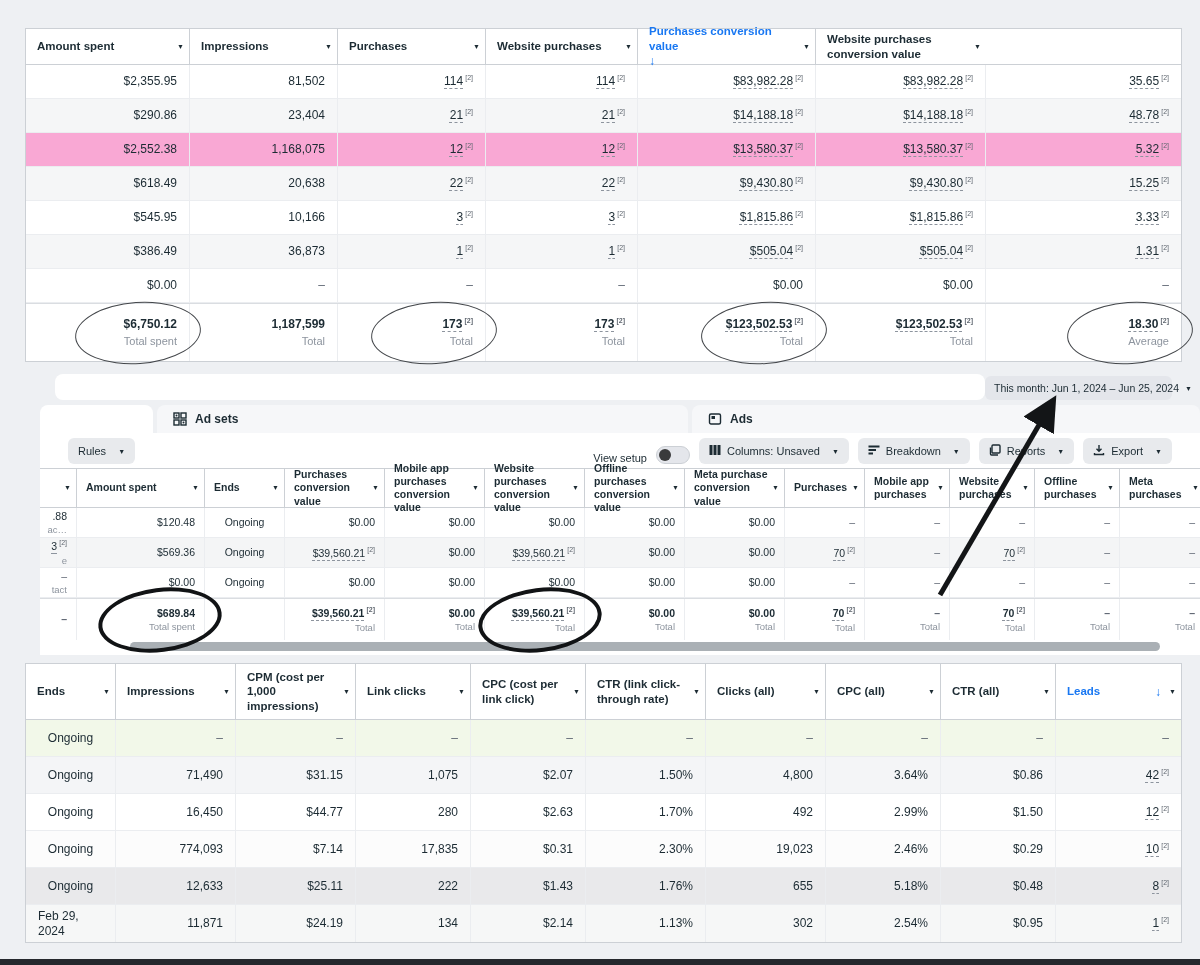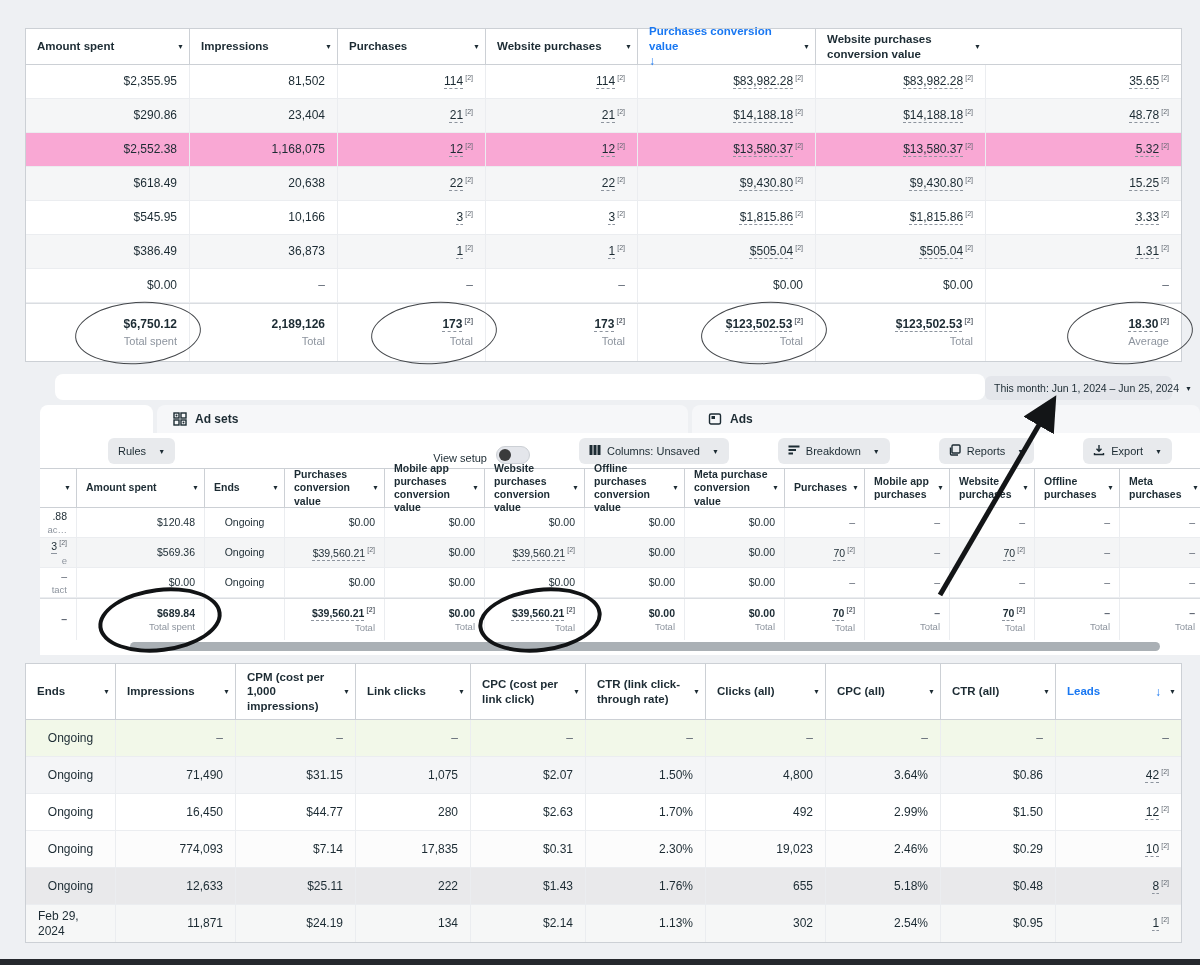--- a/index.html
+++ b/index.html
@@ -74,21 +74,21 @@
   .tab.active { background: #fff; width: 113px; flex: 0 0 113px; }
   .tab.t-adsets { flex: 0 0 531px; }
   .tab.t-ads { flex: 1 1 auto; }
   .tab-icon { display: inline-flex; }
   .mid-white { background: #fff; height: 222px; position: relative; }
   .toolbar { display: flex; justify-content: space-between; align-items: center; padding: 5px 28px 0 28px; height: 31px; }
   .toolbar-right { display: flex; align-items: flex-end; gap: 9px; }
   .pill {
     background: #e8eaed; border: none; border-radius: 6px; height: 26px; padding: 0 10px;
     display: inline-flex; align-items: center; gap: 6px; cursor: pointer;
-    font-family: inherit; font-size: 11px; font-weight: 500; color: #1c2b33; white-space: nowrap; margin-left: 40px;
+    font-family: inherit; font-size: 11px; font-weight: 500; color: #1c2b33; white-space: nowrap;
   }
   .vs-label { font-size: 11px; }
   .toggle { width: 34px; height: 18px; border-radius: 9px; background: #e4e6eb; border: 1px solid #ccd0d5; position: relative; display: inline-block; cursor: pointer; }
   .knob { position: absolute; left: 2px; top: 2px; width: 12px; height: 12px; border-radius: 50%; background: #3a3b3c; }
   .mid-table { margin-top: 4px; }
   .h-scroll { position: absolute; left: 25px; right: 25px; bottom: 4px; height: 9px; }
   .h-thumb { position: absolute; left: 65px; right: 15px; height: 9px; background: #aab0b5; border-radius: 5px; cursor: pointer; }
 
   .arrow-svg { position: absolute; left: 900px; top: 392px; width: 180px; height: 215px; z-index: 30; pointer-events: none; }
   .bottom-strip { position: absolute; left: 0; bottom: 0; width: 100%; height: 6px; background: #25282d; }
@@ -290,21 +290,21 @@
             <span class="val"><span class="dash">–</span></span>
           </div>
         </div>
         <div class="trow totals" style="height:58px">
           <div class="cell" style="width:164px">
             <span class="val">$6,750.12</span>
             <span class="sub">Total spent</span>
             <span class="circle thin"></span>
           </div>
           <div class="cell" style="width:148px">
-            <span class="val">2,189,126</span>
+            <span class="val">1,187,599</span>
             <span class="sub">Total</span>
           </div>
           <div class="cell" style="width:148px">
             <span class="val"><span class="ul">173</span><sup class="sup2">[2]</sup></span>
             <span class="sub">Total</span>
             <span class="circle thin"></span>
           </div>
           <div class="cell" style="width:152px">
             <span class="val"><span class="ul">173</span><sup class="sup2">[2]</sup></span>
             <span class="sub">Total</span>

